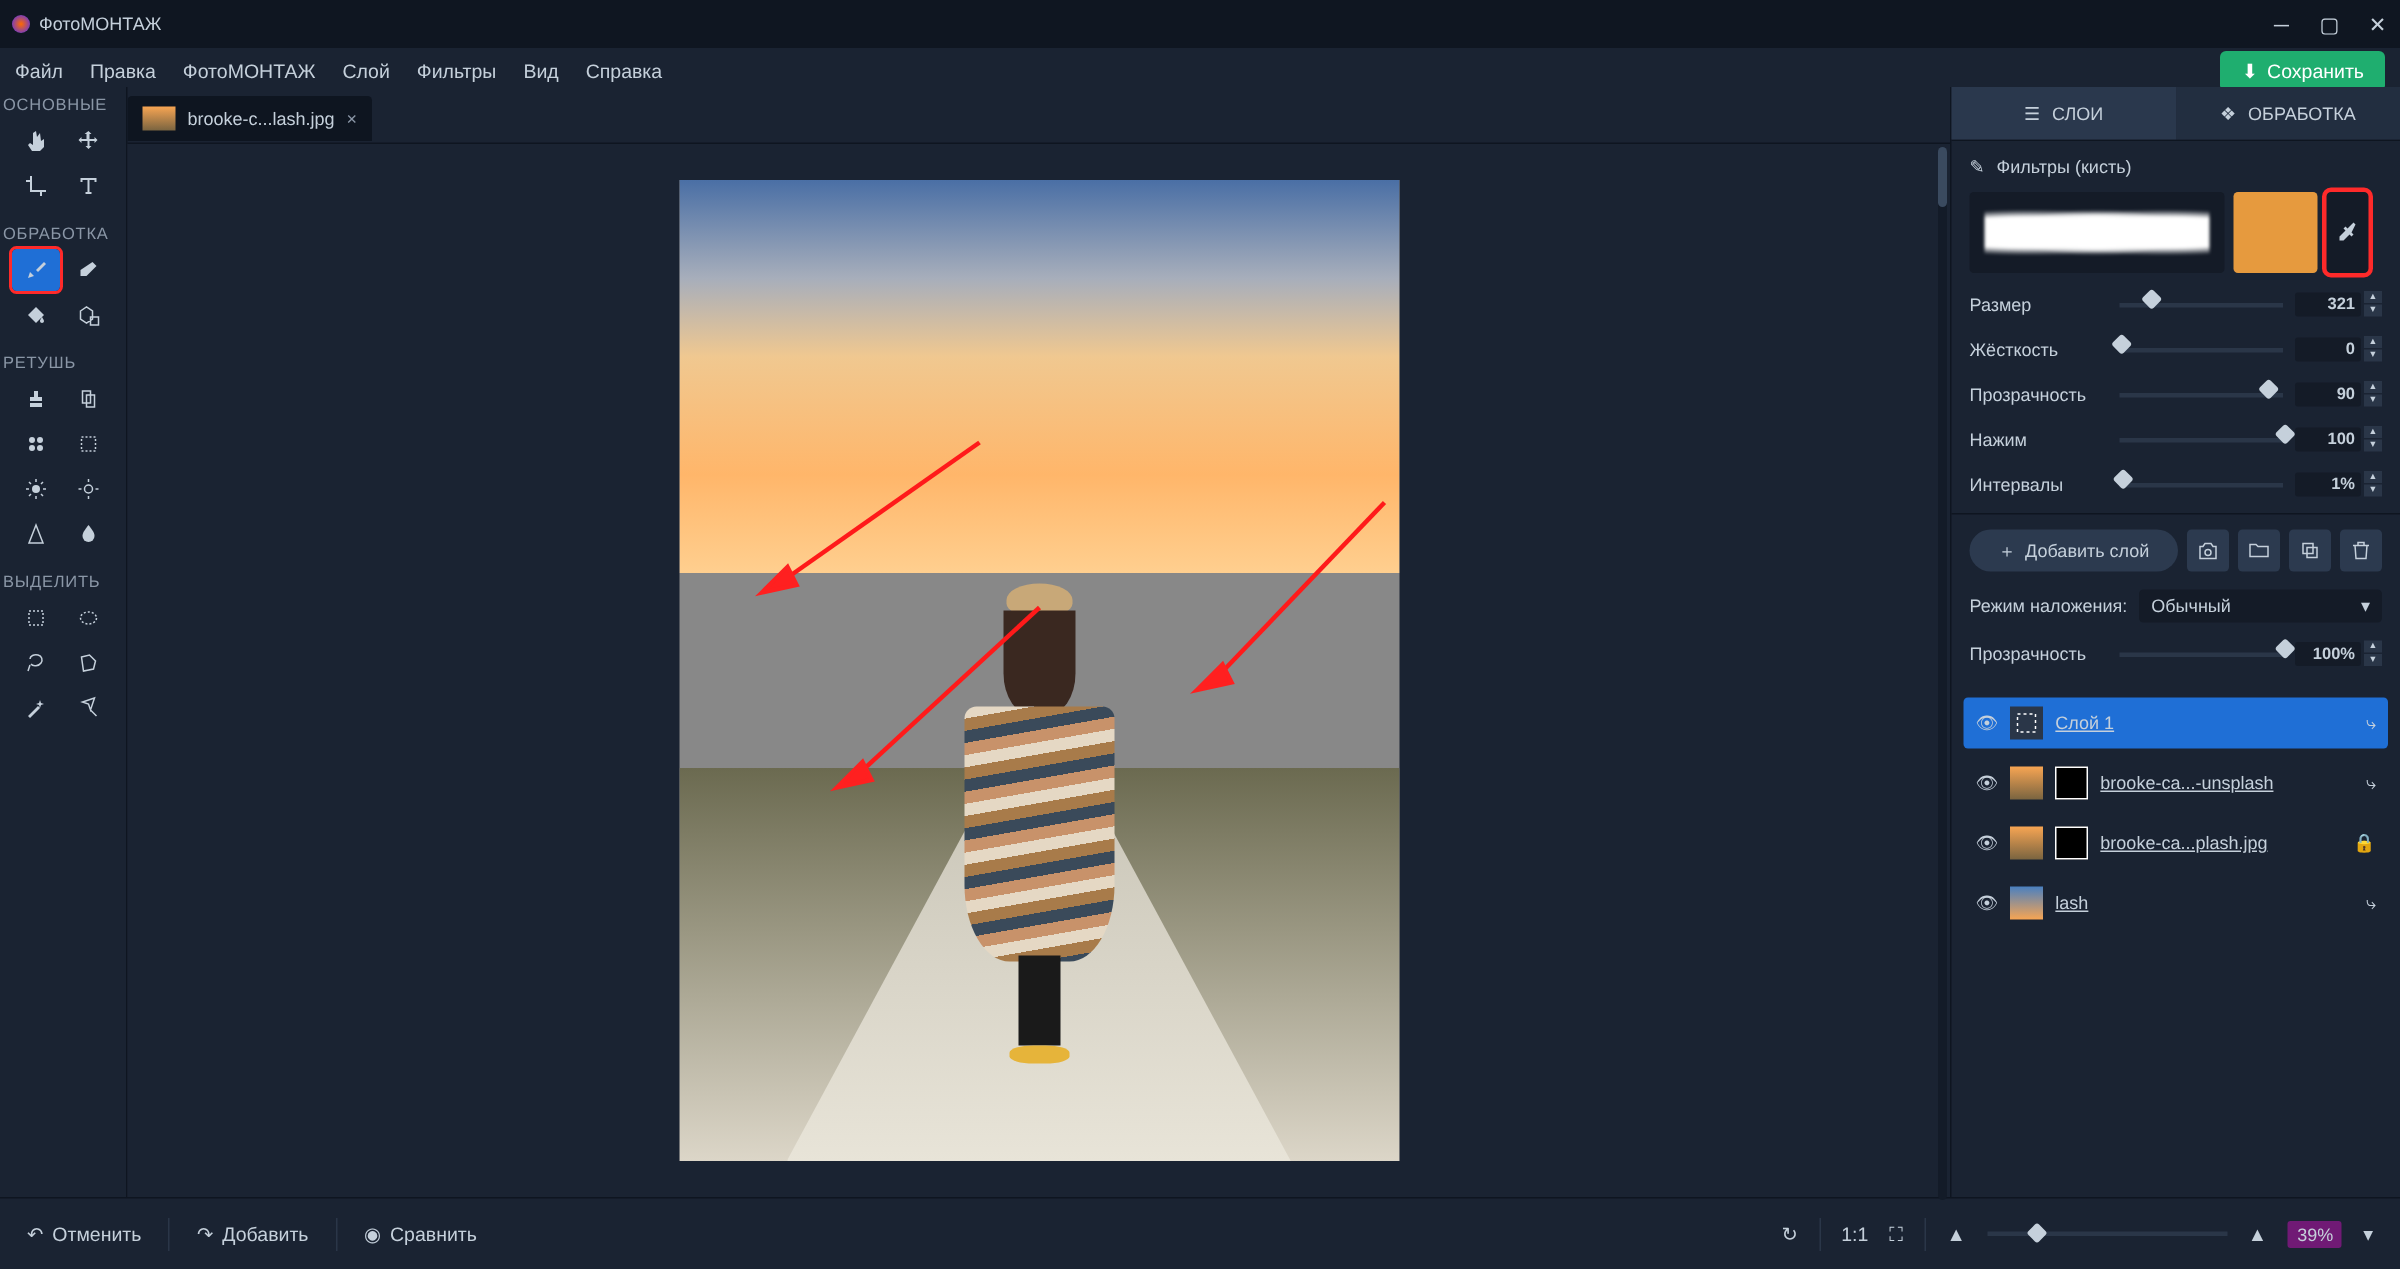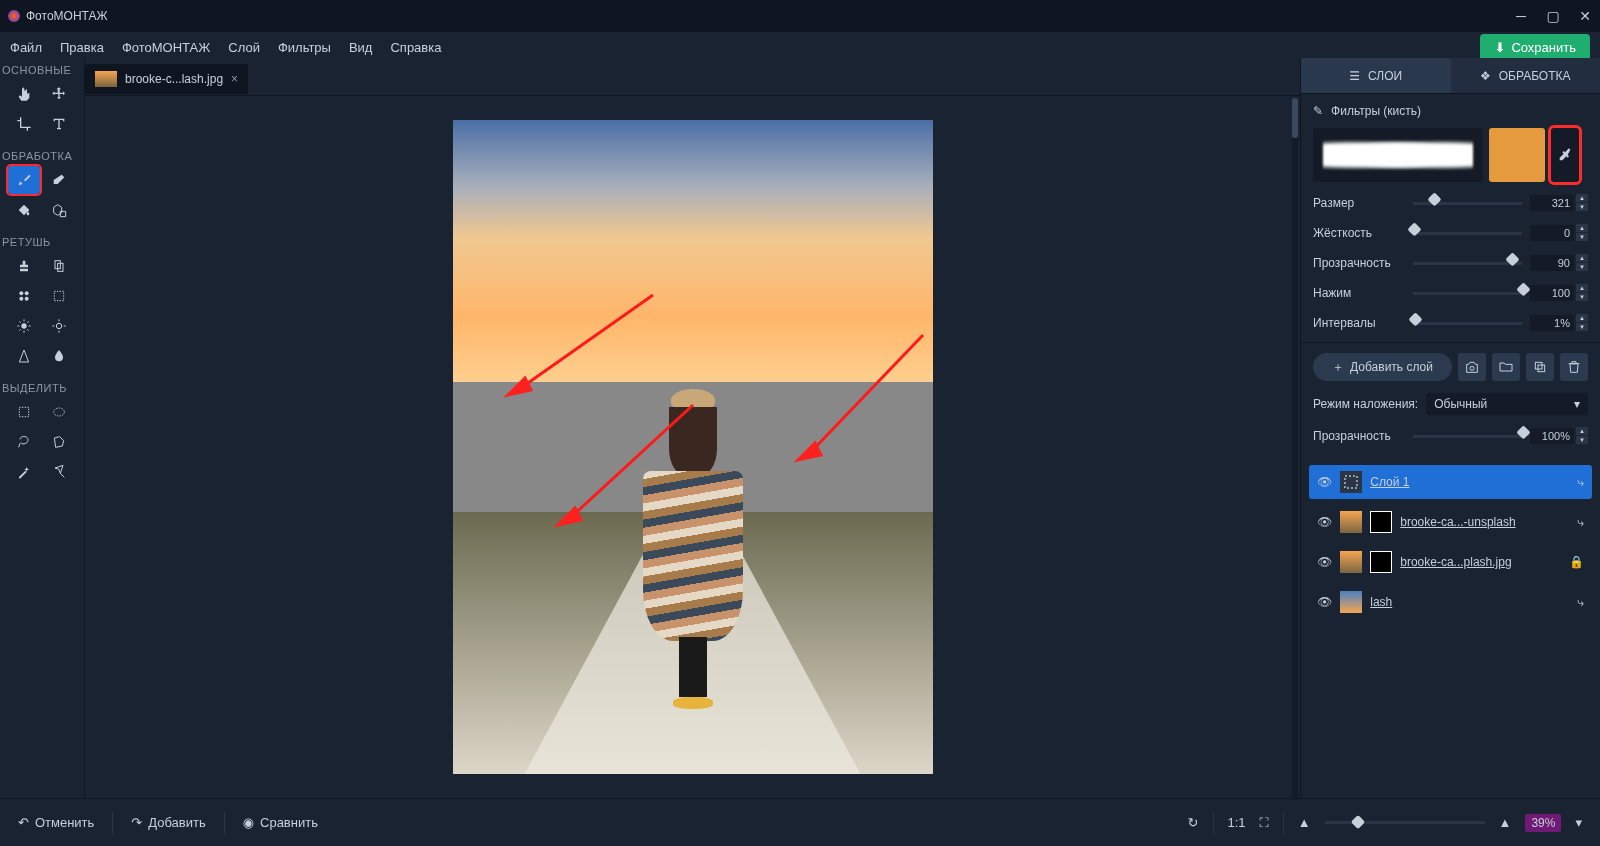--- a/index.html
+++ b/index.html
@@ -47,21 +47,21 @@
 .brush-row { display:flex; gap:6px; align-items:center; }
 .brush-preview { width:170px; height:54px; background:#141b27; border-radius:3px; display:flex; align-items:center; justify-content:center; }
 .brush-preview .stroke { width:150px; height:36px; background:radial-gradient(ellipse at 20% 50%,#fff 40%,transparent 60%),radial-gradient(ellipse at 50% 50%,#fff 40%,transparent 60%),radial-gradient(ellipse at 80% 50%,#fff 40%,transparent 60%); filter:blur(1px); }
 .color-swatch { width:56px; height:54px; background:#e69a3e; border-radius:3px; }
 .eyedrop-btn { width:28px; height:54px; background:#141b27; display:flex; align-items:center; justify-content:center; cursor:pointer; border-radius:3px; }
 .eyedrop-btn.highlight { outline:3px solid #ff2a2a; }
 .slider-row { display:flex; align-items:center; margin-top:12px; font-size:12px; }
 .slider-row .label { width:92px; }
 .slider-row .track { flex:1; height:3px; background:#2a3648; position:relative; margin:0 8px; }
 .slider-row .knob { position:absolute; top:-4px; width:10px; height:10px; background:#c5d0db; border-radius:2px; transform:rotate(45deg) translateX(-50%); transform-origin:center; }
-.slider-row .val { width:44px; text-align:right; background:#141b27; padding:2px 4px; border-radius:2px; font-size:11px; }
+.slider-row .val { width:44px; text-align:right; background:#141b27; padding:2px 4px; border-radius:2px; font-size:11px;font-weight:bold; }
 .slider-row .stepper { width:12px; margin-left:2px; display:flex; flex-direction:column; }
 .slider-row .stepper span { height:8px; background:#2a3648; margin-bottom:1px; cursor:pointer; font-size:7px; text-align:center; line-height:7px; }
 .layers-top { padding:10px 12px; border-top:1px solid #0e1520; }
 .add-layer-row { display:flex; gap:6px; align-items:center; }
 .add-layer-btn { flex:1; background:#2c3a4f; border-radius:14px; height:28px; display:flex; align-items:center; justify-content:center; gap:6px; cursor:pointer; font-size:12px; }
 .layer-icon-btn { width:28px; height:28px; background:#2c3a4f; display:flex; align-items:center; justify-content:center; cursor:pointer; border-radius:3px; }
 .blend-row { display:flex; align-items:center; margin-top:12px; font-size:12px; gap:8px; }
 .blend-select { flex:1; background:#141b27; padding:4px 8px; border-radius:3px; display:flex; justify-content:space-between; align-items:center; cursor:pointer; }
 .layers-list { flex:1; overflow:auto; padding:4px 8px 8px; }
 .layer-item { display:flex; align-items:center; gap:8px; padding:6px 8px; border-radius:3px; margin-top:6px; font-size:12px; }

